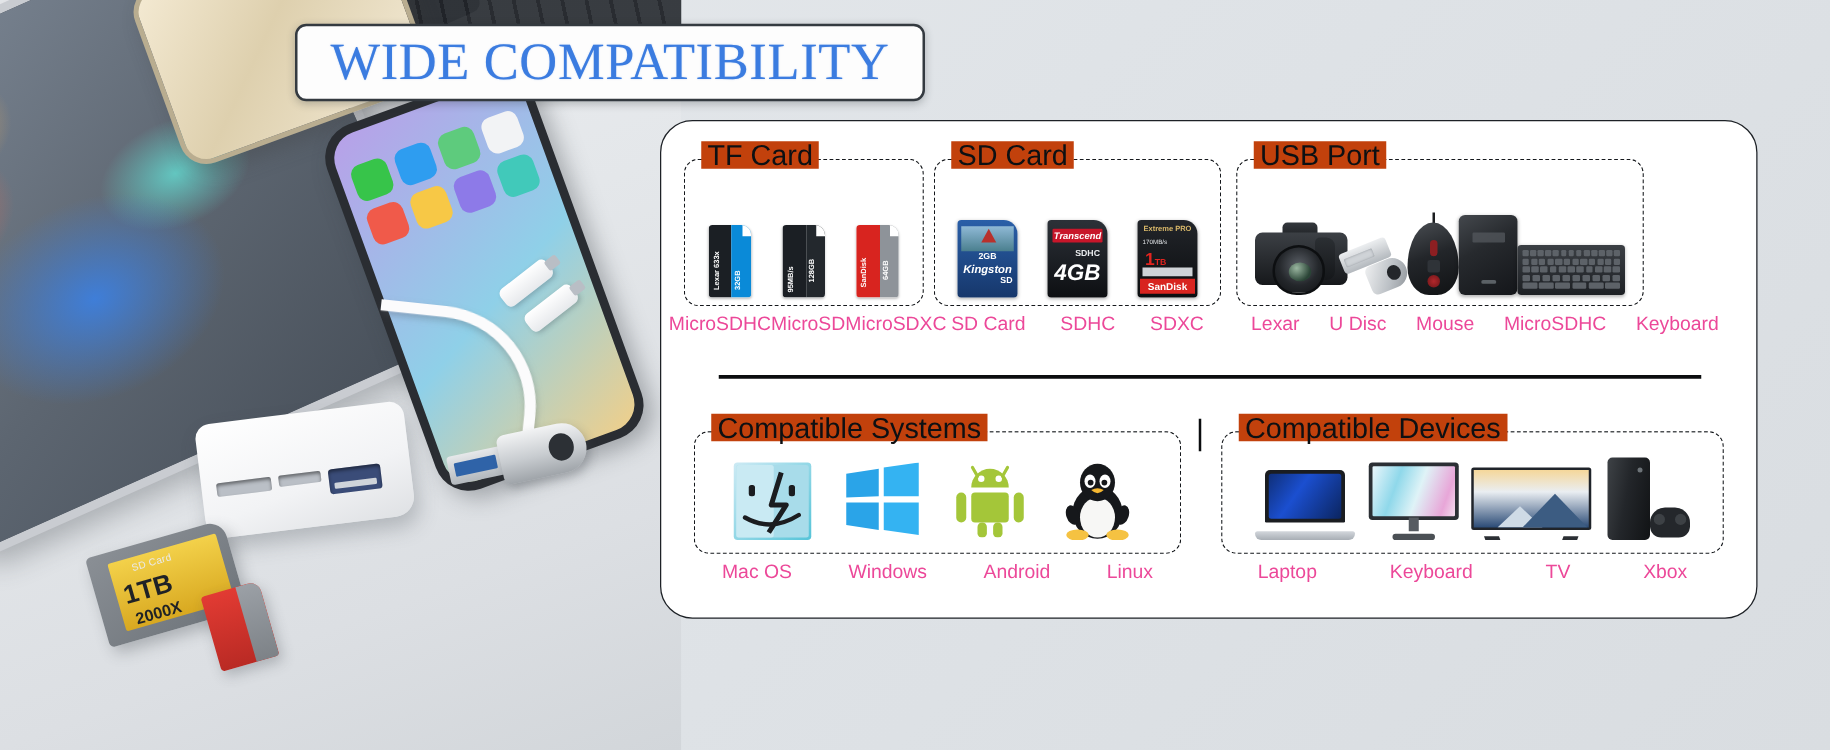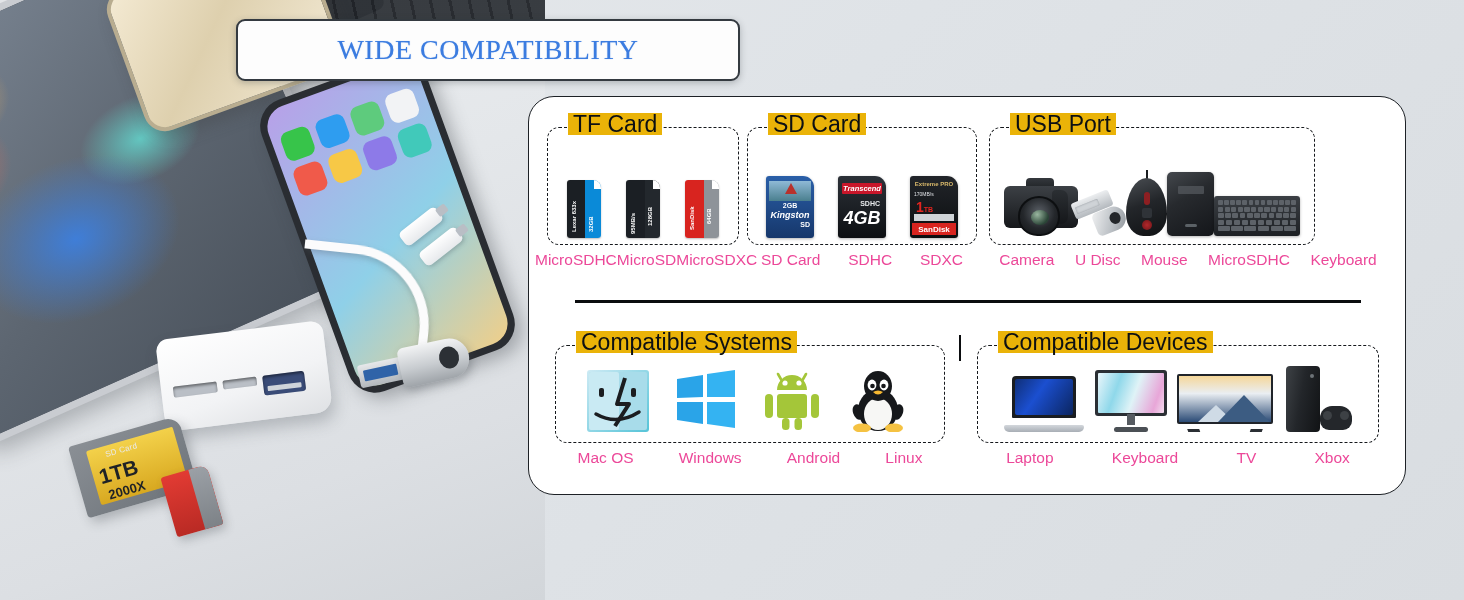--- a/index.html
+++ b/index.html
@@ -212,21 +212,21 @@
     width: 504px; height: 62px;
     background: #fdfdfd;
     border: 2px solid #343a40;
     border-radius: 9px;
     display: flex; align-items: center; justify-content: center;
     box-shadow: 0 2px 7px rgba(40,45,52,.28);
     z-index: 40;
   }
   .title-badge span {
     font-family: "Liberation Serif", serif;
-    font-size: 28px;
+    font-size: 42px;
     color: #3b7ce0;
     letter-spacing: .5px;
     white-space: nowrap;
     text-shadow: 0 0 1px rgba(59,124,224,.5);
   }
 
   
   .panel {
     position: absolute; left: 528px; top: 96px;
     width: 878px; height: 399px;
@@ -236,22 +236,22 @@
     z-index: 20;
   }
 
   
   .fs {
     position: absolute;
     border: 1.6px dashed #15181c;
     border-radius: 12px;
   }
   .fs > .legend {
-    position: absolute; top: -15px; left: 20px;
-    background: #eab308;
+    position: absolute; top: -15px; left: 13px;
+    background: #c2410c;
     padding: 0 5px;
     font-size: 23px;
     color: #0d1013;
     white-space: nowrap;
     line-height: 22px;
   }
   .items {
     position: absolute; inset: 0;
     display: flex; align-items: flex-end; justify-content: space-around;
     padding: 0 6px 6px;
@@ -629,21 +629,21 @@
                 <b></b>
                 <b></b>
                 <b></b>
                 <b></b>
               </div>
           </div>
         </div>
       </div>
     </div>
     <div class="cap-row" style="left:460px; top:154px; width:398px;">
-      <span>Camera</span>
+      <span>Lexar</span>
       <span>U Disc</span>
       <span>Mouse</span>
       <span>MicroSDHC</span>
       <span>Keyboard</span>
     </div>
 
     <div class="hr-div"></div>
     <div class="v-div"></div>
 
     <div class="fs" style="left:26px; top:248px; width:390px; height:98px;">

